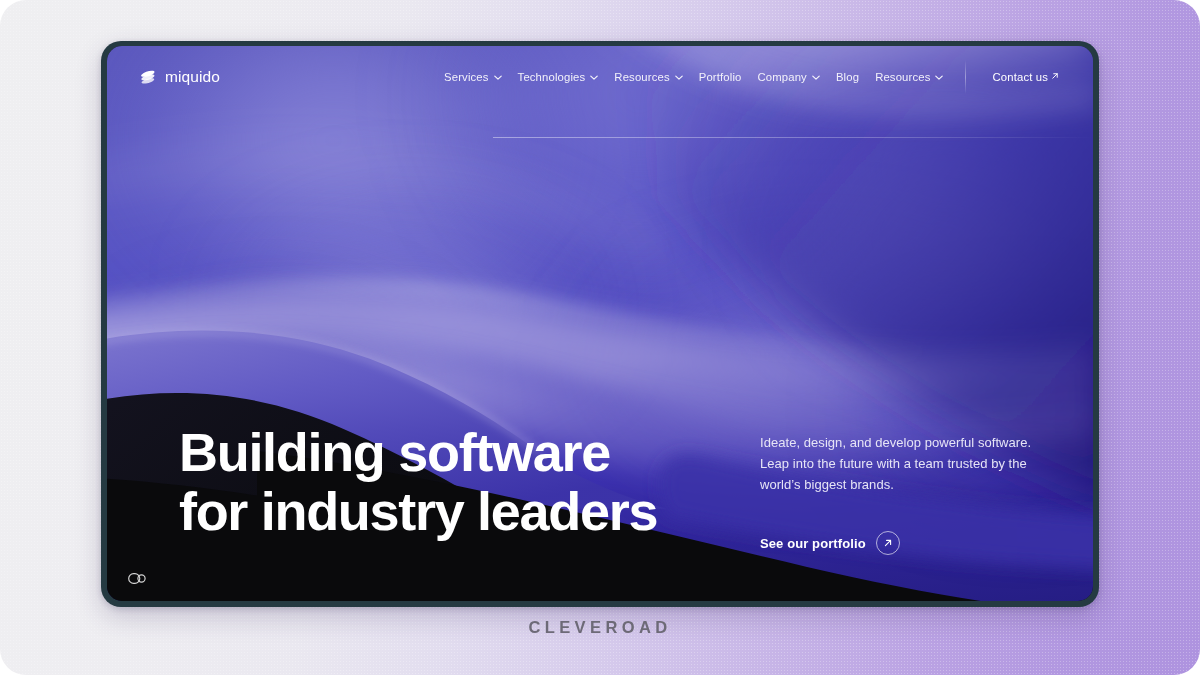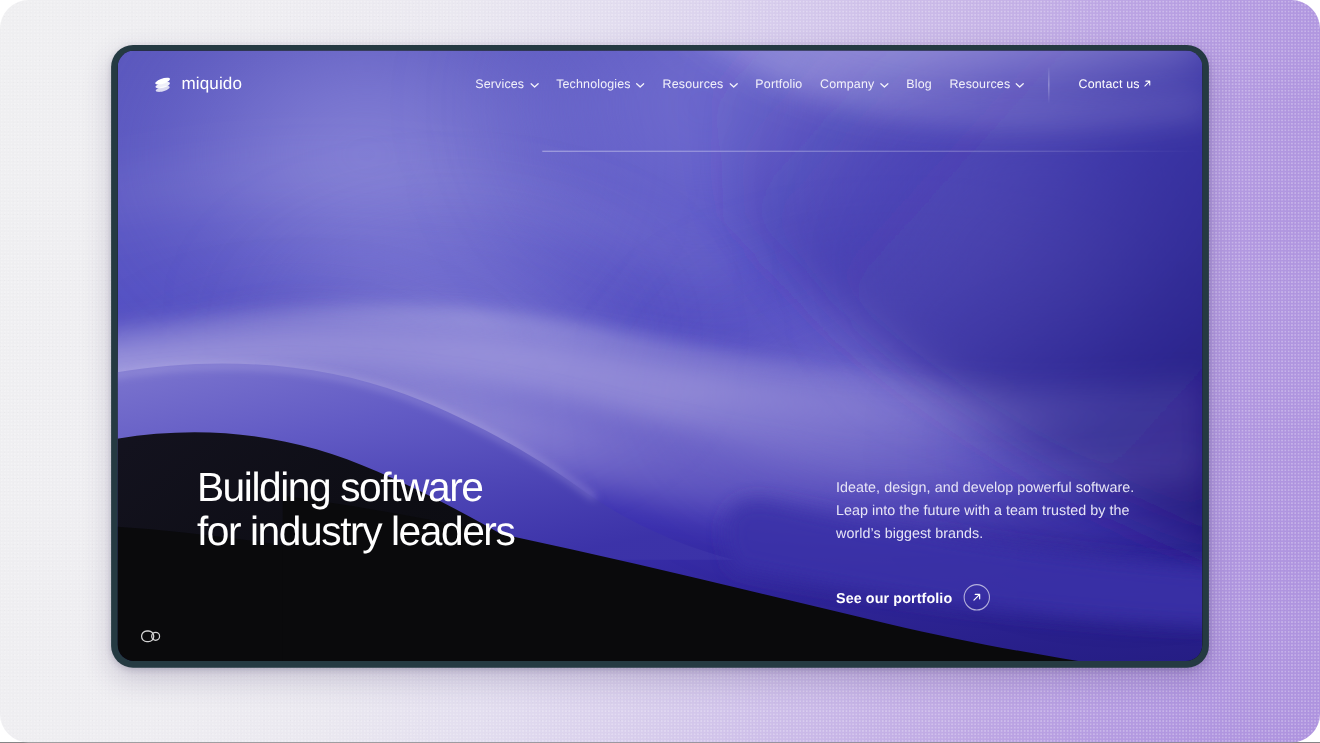--- a/index.html
+++ b/index.html
@@ -71,21 +71,21 @@
               background:radial-gradient(closest-side, rgba(186,176,226,.48), rgba(186,176,226,0) 74%); }
   .bloom.b7 { left:-4%;  top:44%;  width:42%;  height:34%;
               background:radial-gradient(closest-side, rgba(60,48,160,.75), rgba(60,48,160,0) 74%); }
   .bloom.b8 { left:70%;  top:46%;  width:46%;  height:40%;
               background:radial-gradient(closest-side, rgba(58,46,168,.62), rgba(58,46,168,0) 74%); }
 
   .art svg { position:absolute; inset:0; width:100%; height:100%; display:block; }
 
   
   #nav {
-    position:absolute; left:0; top:0; right:16px; height:62px;
+    position:absolute; left:0; top:0; right:4px; height:62px;
     display:flex; align-items:center; z-index:6;
     color:#ffffff;
     justify-content:center;
   }
   #logo {
     display:flex; align-items:center; gap:7px;
     margin-left:32px; cursor:pointer;
   }
   #logo .mark { width:19px; height:19px; display:block; }
   #logo .word {
@@ -118,22 +118,22 @@
   #contact .arr { width:8px; height:8px; margin-top:1px; }
 
   #nav-rule {
     position:absolute; left:386px; right:0; top:91px; height:1px; z-index:5;
     background:linear-gradient(to right, rgba(255,255,255,.42), rgba(255,255,255,.26) 62%, rgba(255,255,255,0));
   }
 
   
   #headline {
     position:absolute; left:72px; top:377px; z-index:6;
-    color:#ffffff; font-size:37px; line-height:1.085;
-    font-weight:400; letter-spacing:-1.3px; white-space:nowrap;
+    color:#ffffff; font-size:54px; line-height:1.085;
+    font-weight:700; letter-spacing:-1.3px; white-space:nowrap;
   }
   #headline .l2 { display:block; }
 
   #subcopy {
     position:absolute; left:653px; top:386px; width:275px; z-index:6;
     color:#e6e4f6; font-size:13px; line-height:1.62; letter-spacing:.05px;
   }
 
   #cta {
     position:absolute; left:653px; top:485px; z-index:6;
@@ -360,14 +360,15 @@
       <div id="a11y">
         <svg viewBox="0 0 26 16">
           <rect x="1" y="1" width="16" height="14" rx="7" fill="none" stroke="#ffffff" stroke-width="1.7"></rect>
           <circle cx="19.5" cy="8" r="5.2" fill="none" stroke="#ffffff" stroke-width="1.7"></circle>
         </svg>
       </div>
 
     </div>
   </div>
 
+  <div id="watermark">CLEVEROAD</div>
 
 </div>
 
 </body></html>

